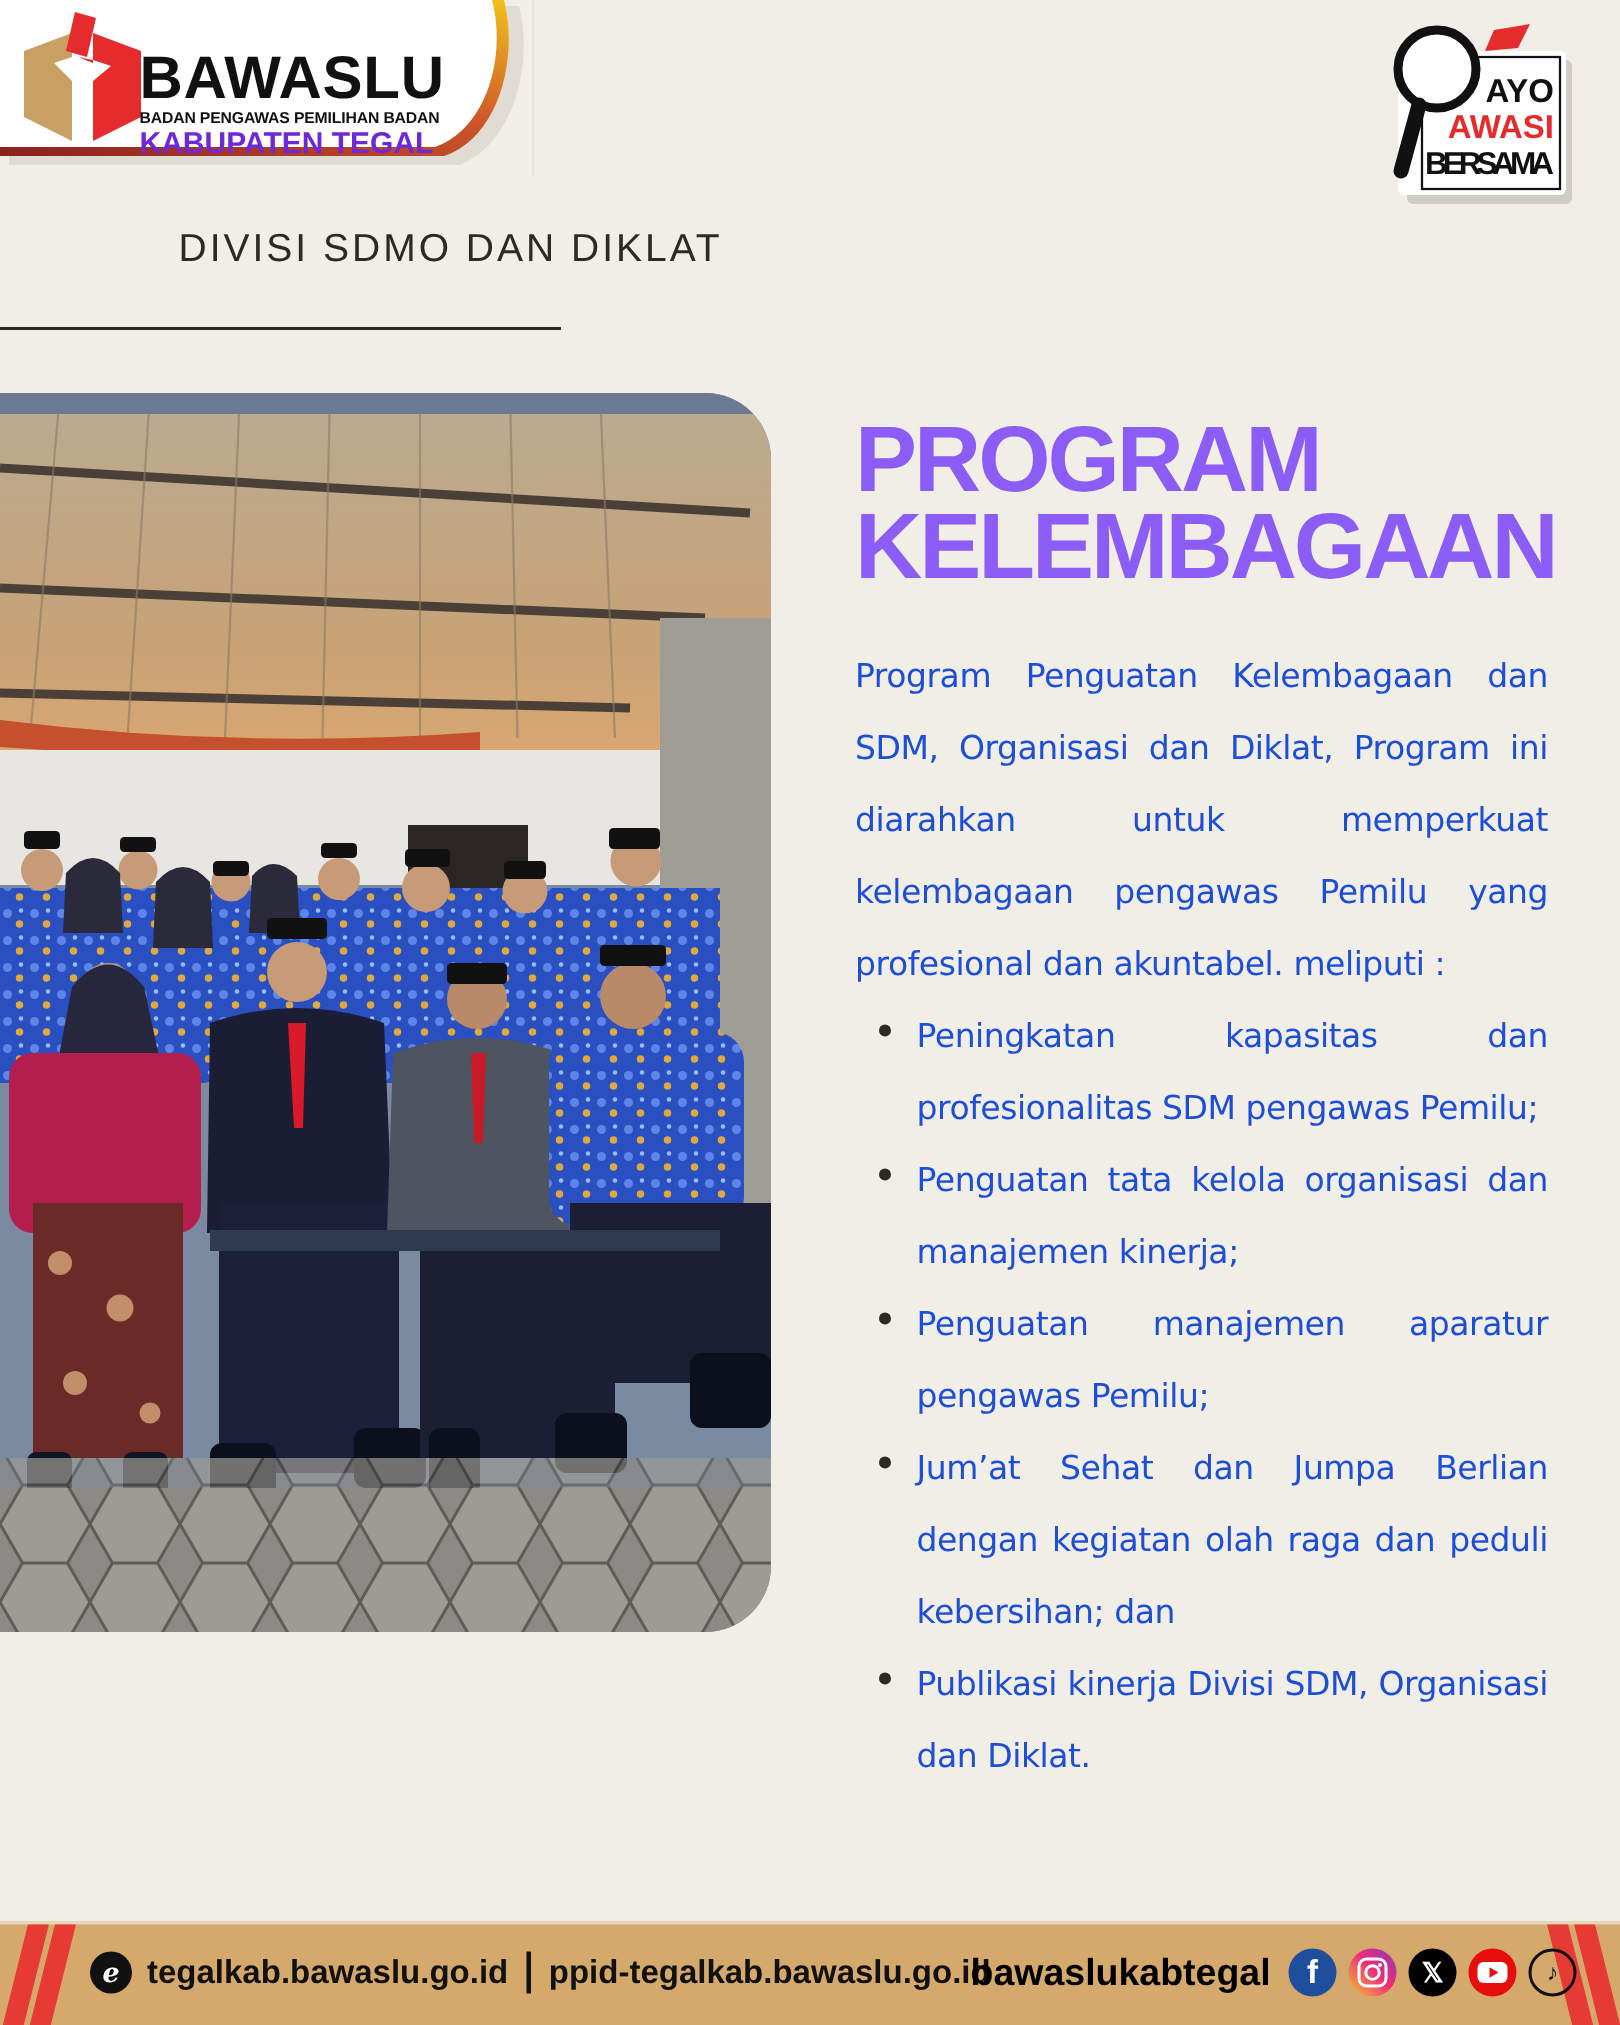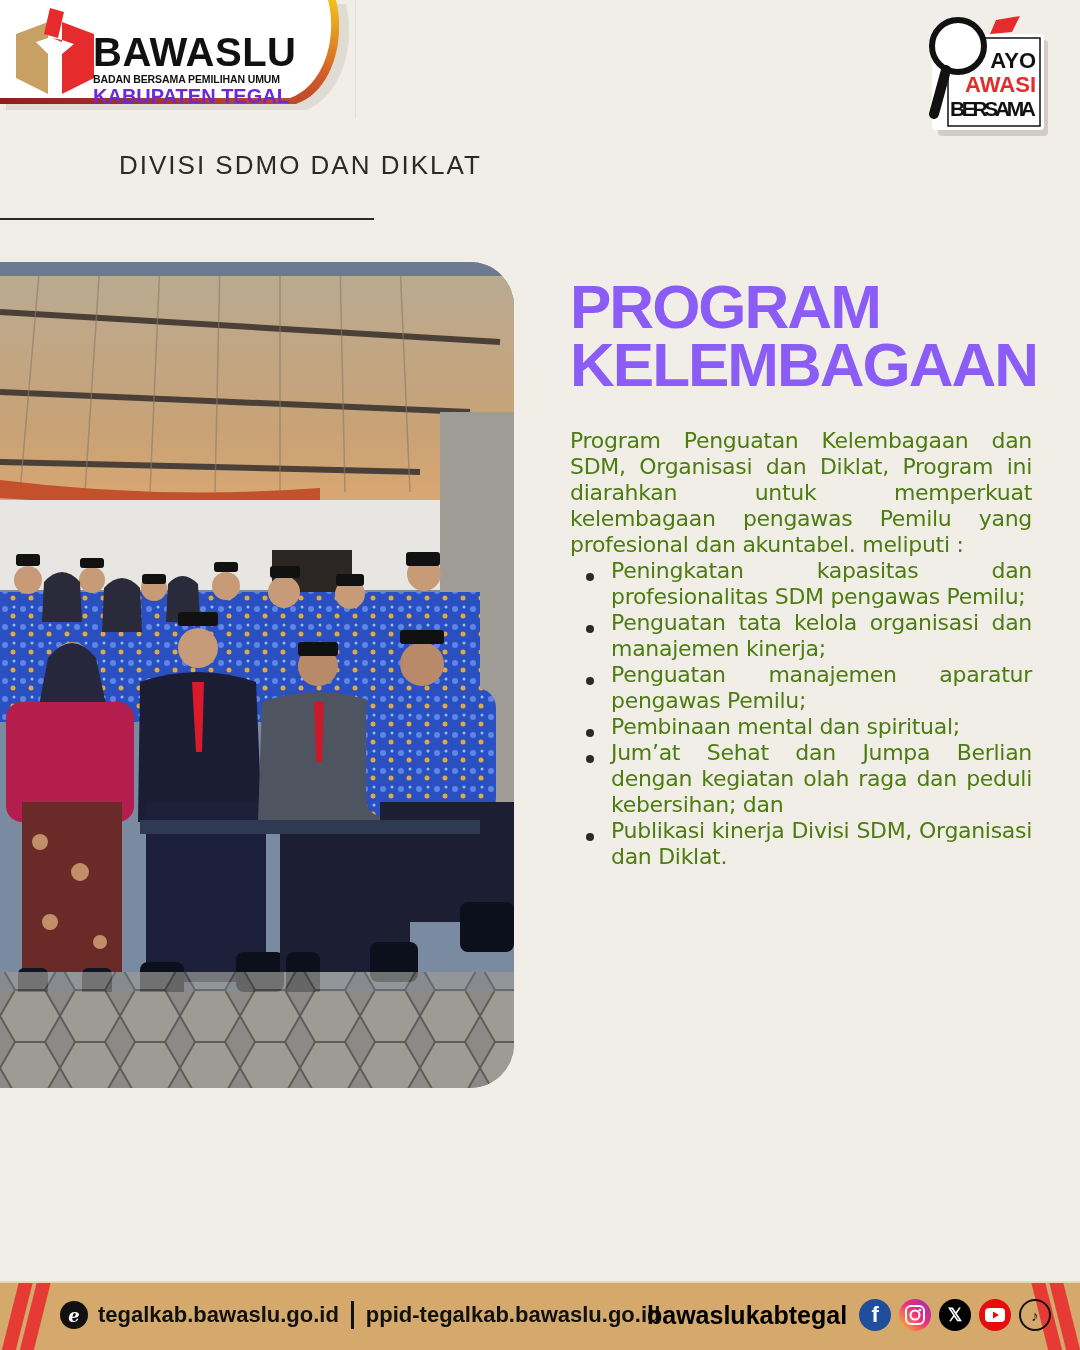--- a/index.html
+++ b/index.html
@@ -63,21 +63,21 @@
   
   .main-title {
     position: absolute; left: 570px; top: 278px; width: 480px;
     font-family: "Liberation Sans", sans-serif;
     font-weight: 700; font-size: 62px; line-height: 58px;
     letter-spacing: -2px; color: #8b5cf6;
   }
   .body-text {
     position: absolute; left: 570px; top: 428px; width: 462px;
     font-family: "DejaVu Sans", sans-serif;
-    font-size: 22px; line-height: 26px; color: #4d7c0f;
+    font-size: 22px; line-height: 48px; color: #1d4ed8;
     text-align: justify; letter-spacing: -0.3px;
   }
   .body-text p { text-align: justify; }
   .body-text ul { list-style: none; margin-left: 41px; }
   .body-text li { position: relative; text-align: justify; }
   .body-text li::before {
     content: ""; position: absolute; left: -25px; top: 15px;
     width: 8px; height: 8px; border-radius: 50%; background: #2c2a22;
   }
 
@@ -131,21 +131,21 @@
     <path d="M0 0 H336 C346 40 332 92 296 104 H0 Z" fill="url(#rim)"></path>
     <path d="M0 0 H328 C338 38 324 86 290 98 H0 Z" fill="#ffffff"></path>
   </svg>
   <svg class="logo-mark" viewBox="0 0 84 90">
     <polygon points="2,26 34,14 34,30 22,34 34,46 34,86 2,70" fill="#c9a064"></polygon>
     <polygon points="38,30 48,34 48,14 80,26 80,70 48,86 48,46 60,36 48,32" fill="#e52b2b"></polygon>
     <polygon points="36,0 50,4 44,30 30,26" fill="#e52b2b"></polygon>
   </svg>
   <div class="logo-text">
     <div class="logo-title">BAWASLU</div>
-    <div class="logo-sub">BADAN BERSAMA PEMILIHAN UMUM</div>
+    <div class="logo-sub">BADAN PENGAWAS PEMILIHAN BADAN</div>
     <div class="logo-region">KABUPATEN TEGAL</div>
   </div>
 </div>
 <div class="header-divider-v"></div>
 
 <svg class="badge" viewBox="0 0 128 128">
   <rect x="14" y="30" width="110" height="96" fill="#bdb8ae" opacity="0.6" rx="4"></rect>
   <rect x="8" y="24" width="112" height="96" fill="#fff" rx="4"></rect>
   <rect x="24" y="28" width="92" height="88" fill="#fff" stroke="#111" stroke-width="1.5"></rect>
   <polygon points="72,10 96,6 88,22 66,24" fill="#e52b2b"></polygon>
@@ -283,21 +283,20 @@
   <div>PROGRAM</div>
   <div>KELEMBAGAAN</div>
 </div>
 
 <div class="body-text">
   <p>Program Penguatan Kelembagaan dan SDM, Organisasi dan Diklat, Program ini diarahkan untuk memperkuat kelembagaan pengawas Pemilu yang profesional dan akuntabel. meliputi :</p>
   <ul>
     <li>Peningkatan kapasitas dan profesionalitas SDM pengawas Pemilu;</li>
     <li>Penguatan tata kelola organisasi dan manajemen kinerja;</li>
     <li>Penguatan manajemen aparatur pengawas Pemilu;</li>
-    <li>Pembinaan mental dan spiritual;</li>
     <li>Jum’at Sehat dan Jumpa Berlian dengan kegiatan olah raga dan peduli kebersihan; dan</li>
     <li>Publikasi kinerja Divisi SDM, Organisasi dan Diklat.</li>
   </ul>
 </div>
 
 <div class="footer">
   <div class="stripe" style="left:10px; transform: skewX(-14deg);"></div>
   <div class="stripe" style="left:28px; transform: skewX(-14deg);"></div>
   <div class="stripe" style="left:1040px; transform: skewX(14deg);"></div>
   <div class="stripe" style="left:1058px; transform: skewX(14deg);"></div>

